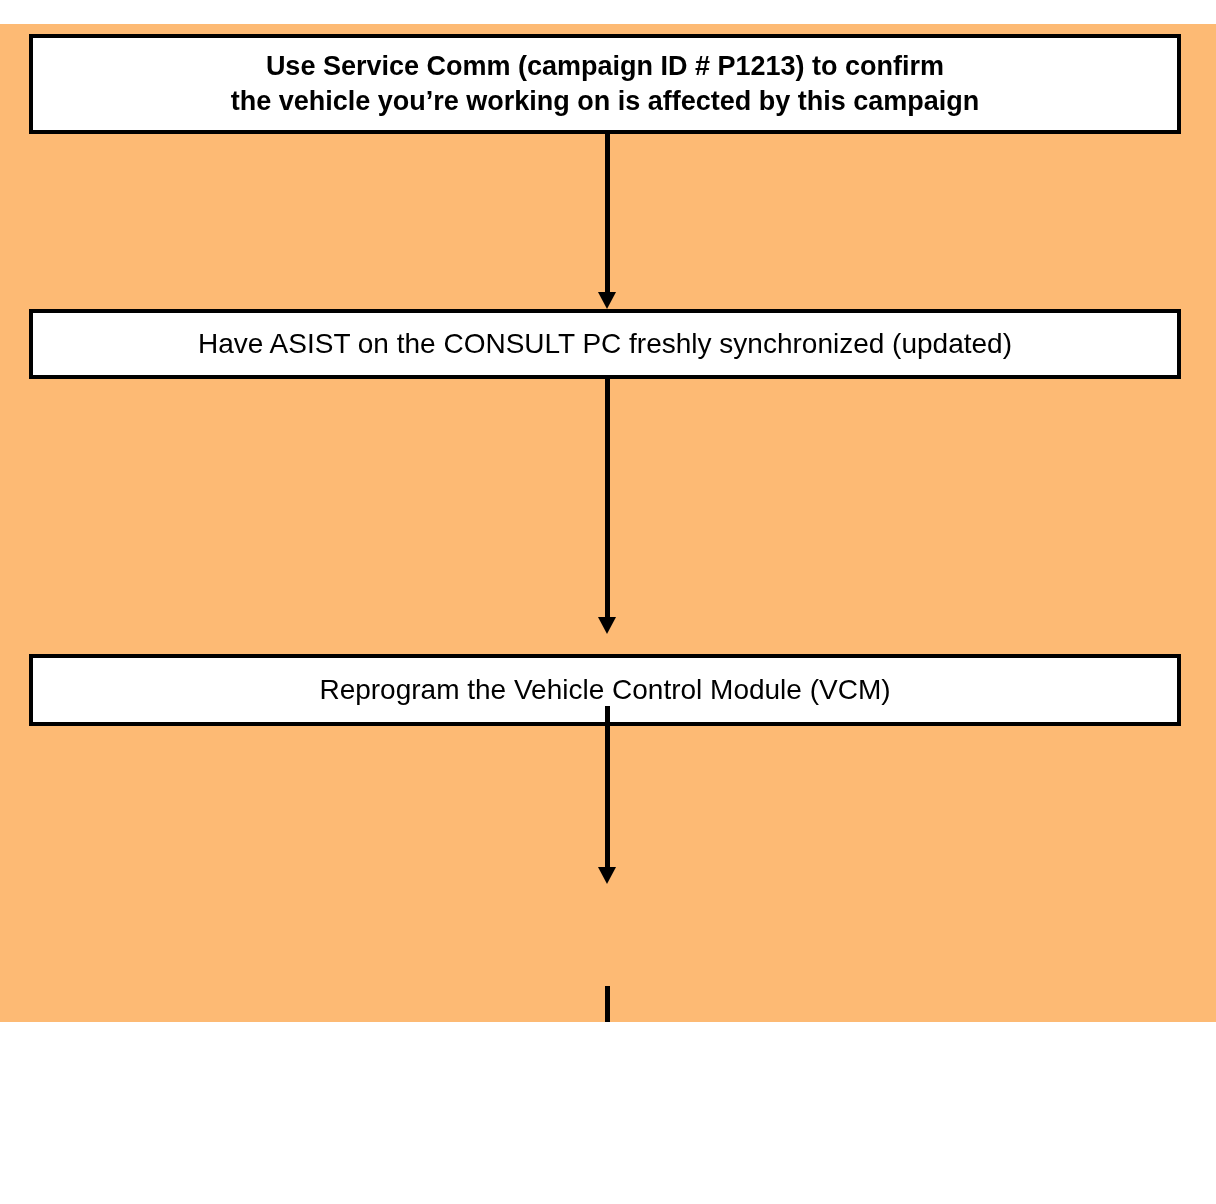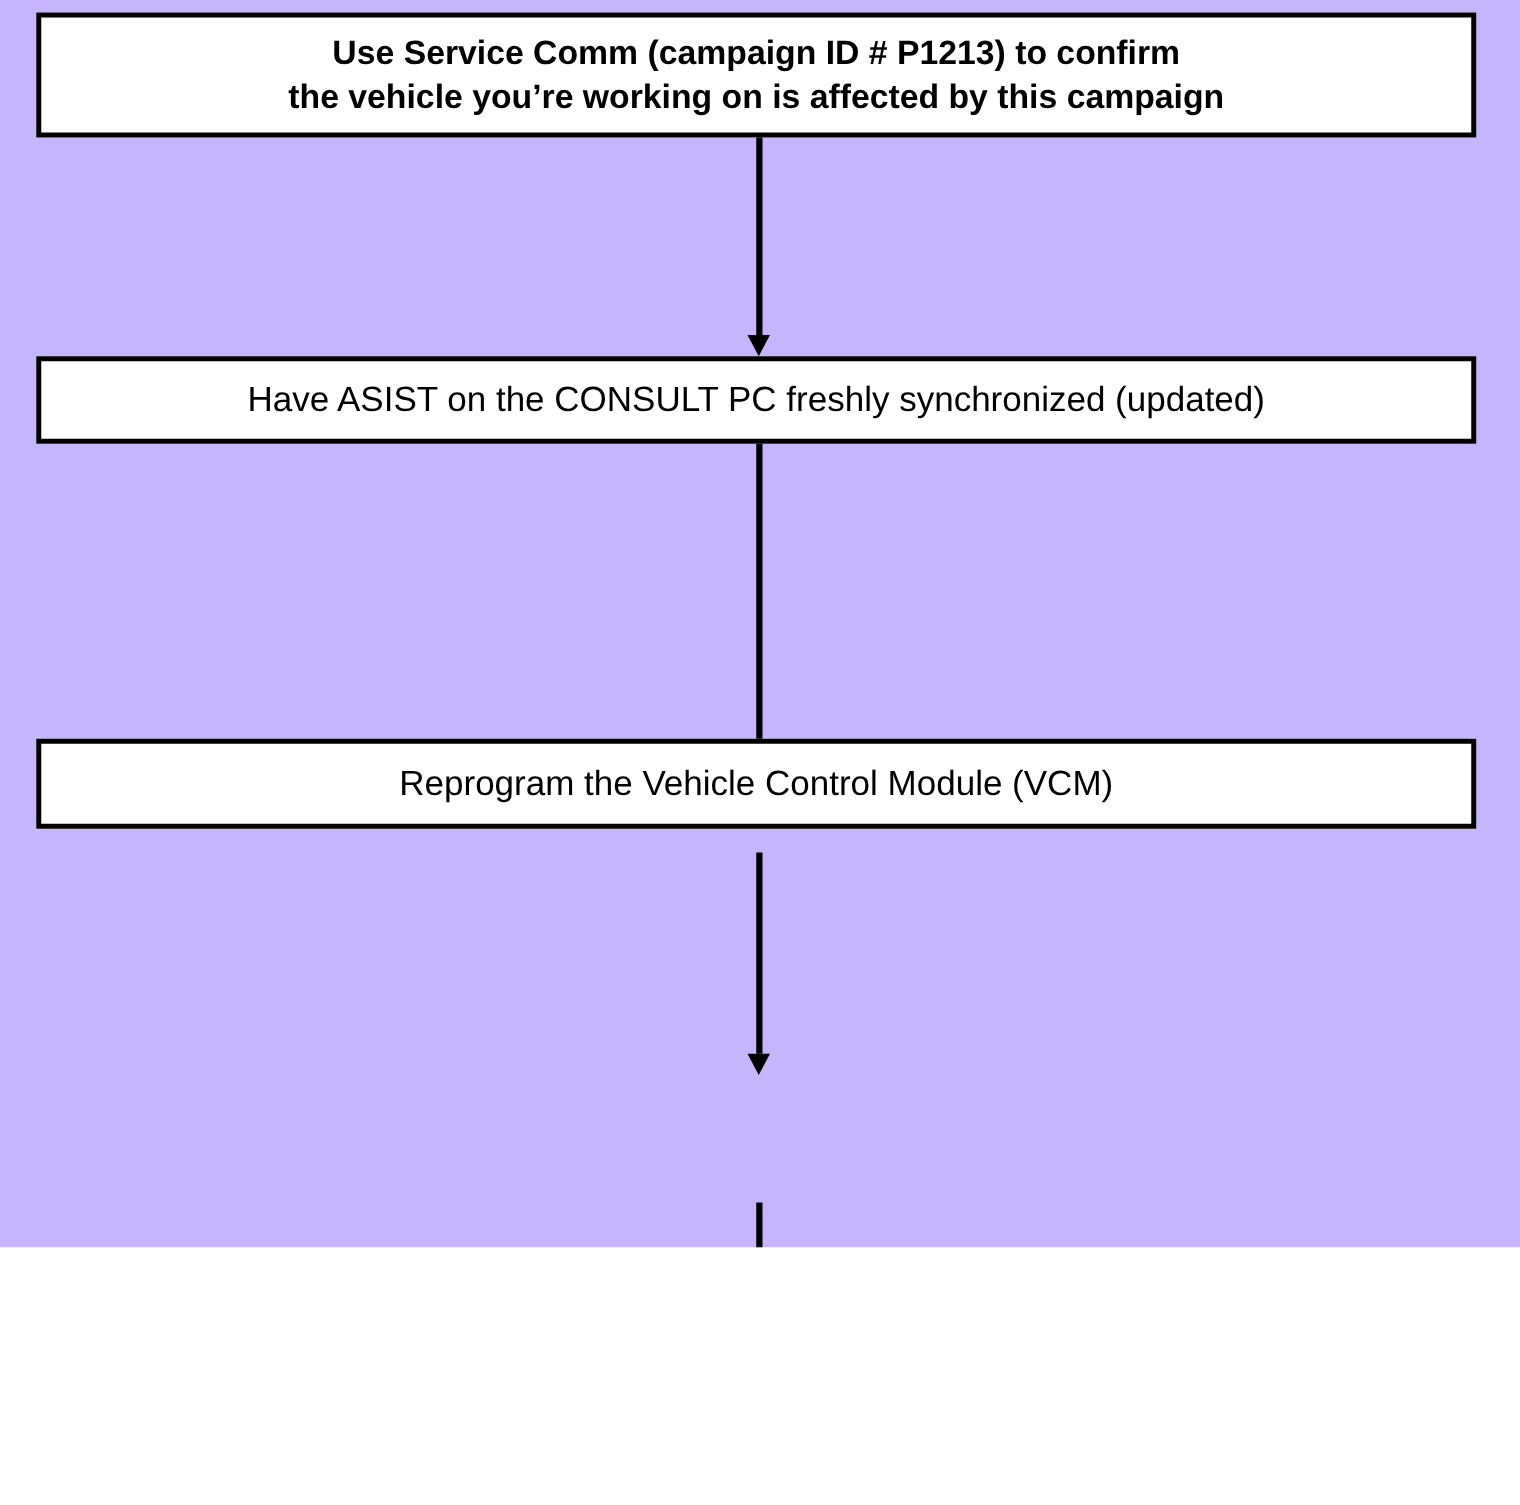--- a/index.html
+++ b/index.html
@@ -8,22 +8,23 @@
     background: #ffffff;
   }
   body {
     font-family: "Liberation Sans", sans-serif;
     color: #000000;
   }
   #canvas {
     position: relative;
     width: 1216px;
     height: 998px;
-    background: #c4b5fd;
+    background: #fdba74;
     overflow: hidden;
+    margin-top: 24px;
   }
   .node {
     position: absolute;
     box-sizing: border-box;
     border: 4px solid #000000;
     background: #ffffff;
     display: flex;
     align-items: center;
     justify-content: center;
     text-align: center;
@@ -86,21 +87,21 @@
 
   <div class="node t-regular" style="left:29px; top:285px; width:1152px; height:70px;">
     <span class="node-text">Have ASIST on the CONSULT PC freshly synchronized (updated)</span>
   </div>
 
   <div class="connector" style="left:605px; top:355px; width:5px; height:255px;">
     <div class="shaft" style="height:238px;"></div>
     <div class="head" style="top:238px;"></div>
   </div>
 
-  <div class="node t-regular" style="left:29px; top:591px; width:1152px; height:72px;">
+  <div class="node t-regular" style="left:29px; top:630px; width:1152px; height:72px;">
     <span class="node-text">Reprogram the Vehicle Control Module (VCM)</span>
   </div>
 
   <div class="connector" style="left:605px; top:682px; width:5px; height:178px;">
     <div class="shaft" style="height:161px;"></div>
     <div class="head" style="top:161px;"></div>
   </div>
 
 
   <div class="connector" style="left:605px; top:962px; width:5px; height:148px;">

